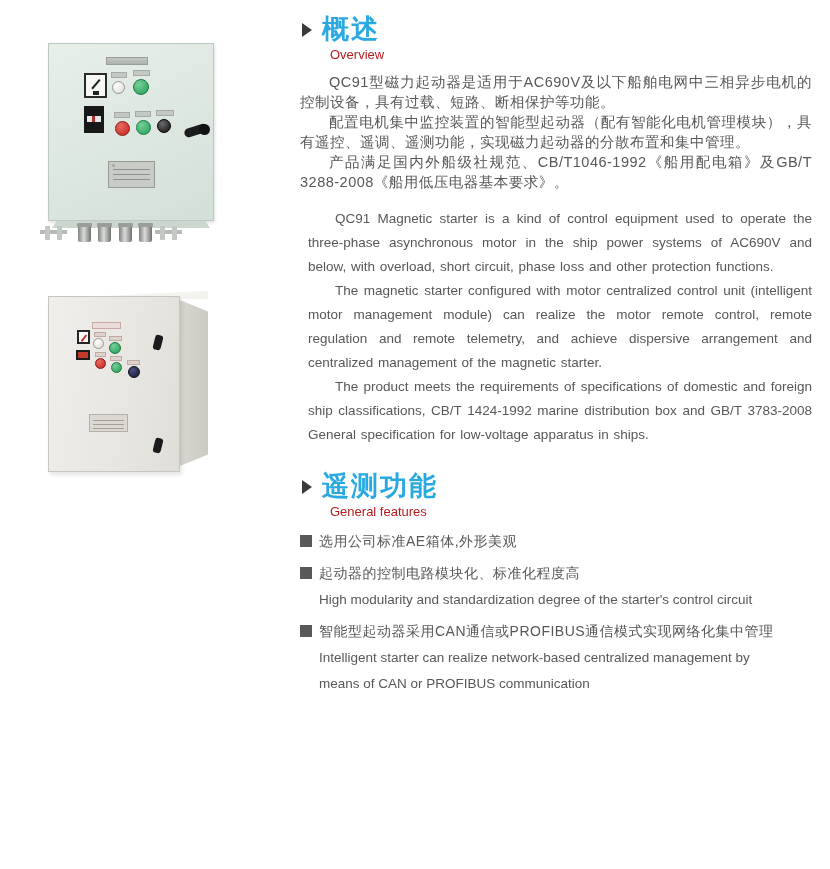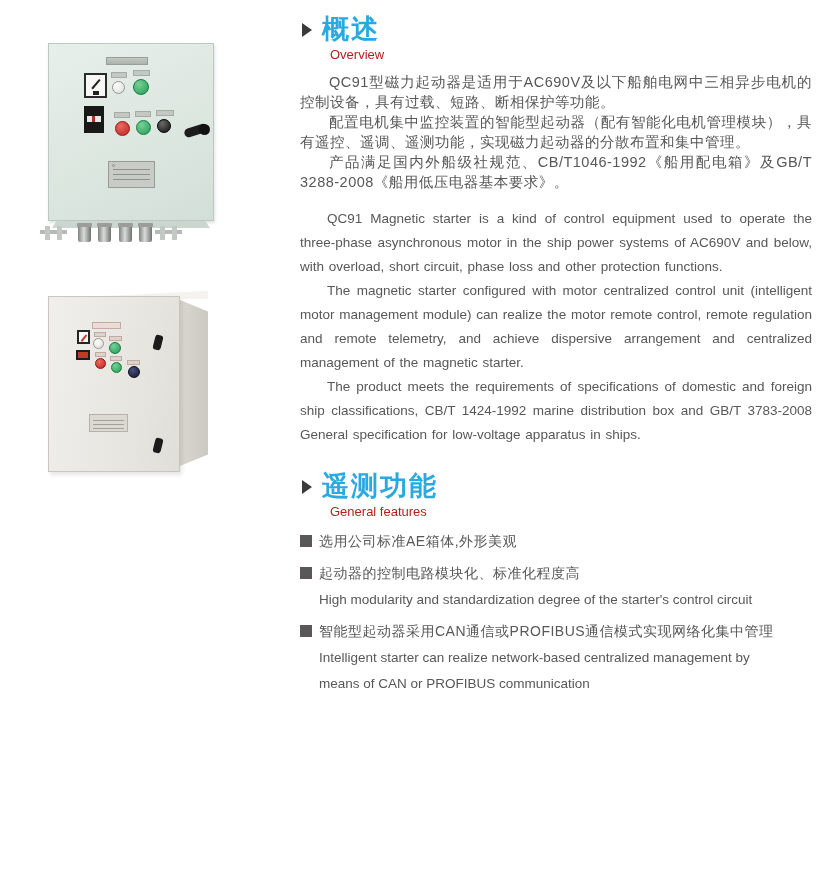--- a/index.html
+++ b/index.html
@@ -16,21 +16,21 @@
     border-top:7px solid transparent; border-bottom:7px solid transparent;
     margin:9px 10px 0 2px;
   }
   .sec-title { font-size:27px; font-weight:bold; color:#29a9e1; letter-spacing:2px; line-height:30px; }
   .sec-sub { font-size:13px; color:#b91c1c; margin-top:3px;margin-left:8px; }
   .cn-block { margin-top:10px; }
   .p-cn {
     font-size:14.5px; color:#595757; line-height:20px; text-indent:2em;
     text-align:justify; letter-spacing:0.5px;
   }
-  .en-block { margin-top:15px; }
+  .en-block { margin-top:15px;margin-left:8px; }
   .p-en {
     font-size:13.5px; color:#595757; line-height:24px; text-indent:2em;
     text-align:justify; word-spacing:1px;
   }
   .features-sec { margin-top:24px; }
   .features-list { margin-top:8px; width:480px; }
   .feat { margin-top:4px; }
   .feat-cn {
     font-size:14px; color:#595757; line-height:28px; letter-spacing:0.5px;
     display:flex; align-items:center;

